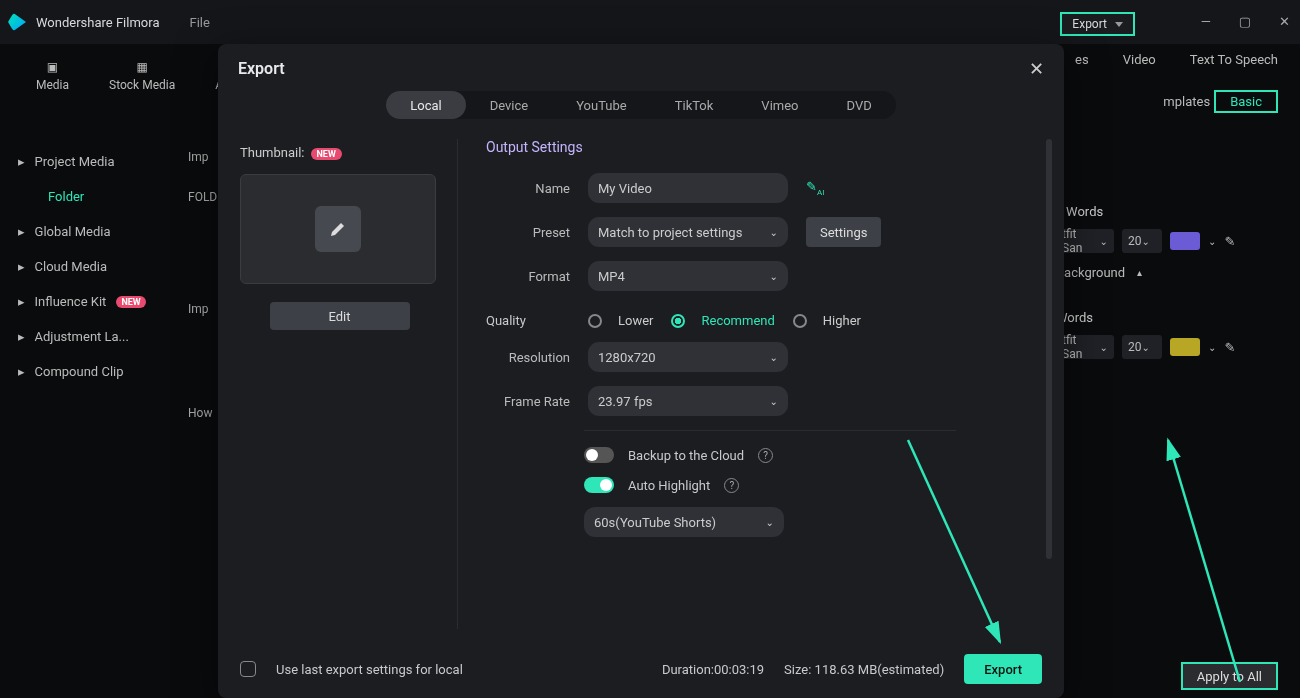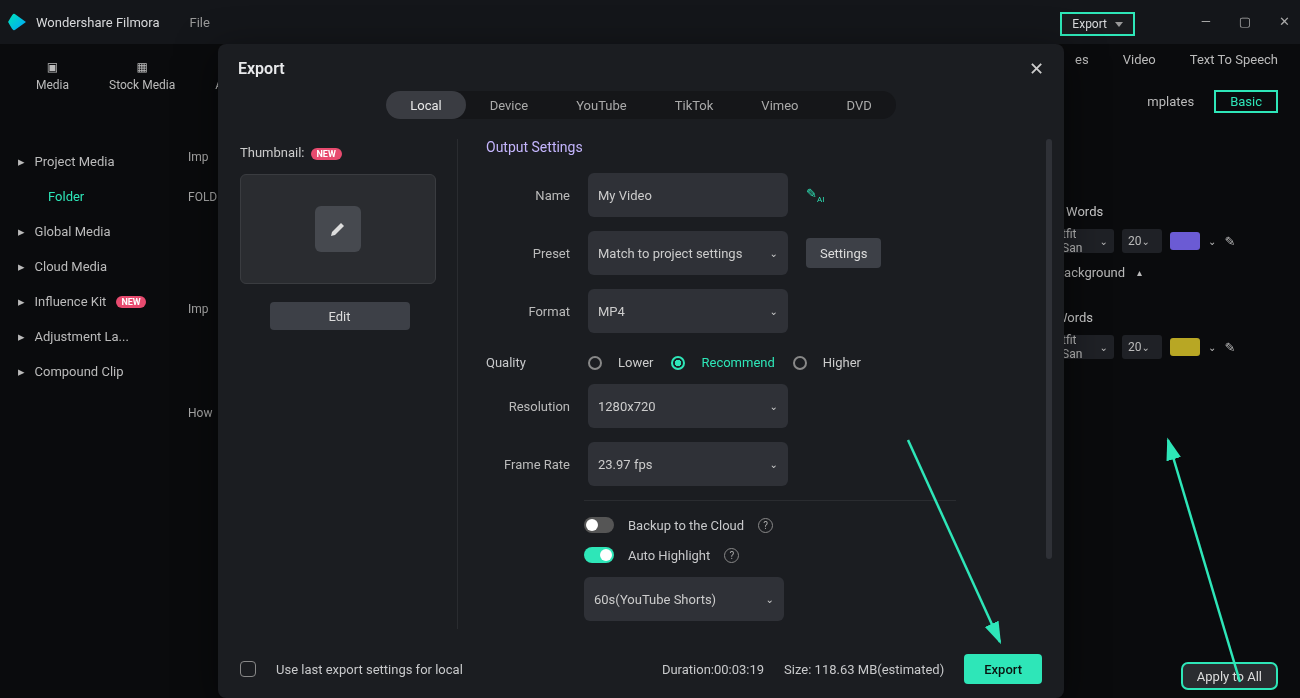--- a/index.html
+++ b/index.html
@@ -7,52 +7,52 @@
     .titlebar{height:44px;display:flex;align-items:center;padding:0 8px;background:#14161a;position:relative}
     .logo{width:18px;height:18px;margin-right:10px;background:linear-gradient(135deg,#00e5b8,#00a2ff);border-radius:50%;clip-path:polygon(30% 0,100% 50%,30% 100%,0 50%)}
     .app-title{color:#d8d9db;font-size:13px;margin-right:30px}
     .menu-item{color:#999;font-size:13px;margin-right:20px}
     .export-top-btn{position:absolute;right:165px;top:12px;height:24px;border:2px solid #2ee6b8;background:#1a1c1f;color:#d8d9db;padding:0 10px;display:flex;align-items:center;gap:8px;font-size:12px}
     .win-ctrl{position:absolute;right:10px;top:14px;display:flex;gap:28px;color:#aaa}
     .below-title{position:relative;height:654px}
     .toolbar-row{height:48px;display:flex;align-items:flex-end;padding-left:36px;gap:0}
     .tool-tab{display:flex;flex-direction:column;align-items:center;gap:4px;color:#bbb;font-size:12px;margin-right:40px}
     .top-right-tabs{position:absolute;right:22px;top:8px;display:flex;gap:34px;color:#bbb;font-size:13px}
-    .top-right-sub{position:absolute;right:22px;top:46px;display:flex;gap:20px;color:#bbb;font-size:13px;align-items:center}
+    .top-right-sub{position:absolute;right:22px;top:46px;display:flex;gap:4px;color:#bbb;font-size:13px;align-items:center}
     .basic-box{border:2px solid #2ee6b8;padding:2px 14px;color:#2ee6b8}
     .left-nav{position:absolute;left:0;top:100px;width:180px}
     .nav-row{display:flex;align-items:center;padding:10px 18px;color:#bbb;gap:10px;font-size:13px}
     .nav-row.active{color:#2ee6b8}
     .badge-new{background:#e84b6f;color:#fff;font-size:9px;padding:1px 5px;border-radius:6px;font-weight:700}
     .rpanel{position:absolute;right:14px;top:110px;width:230px;color:#bbb}
     .rpanel .sec-title{font-size:13px;color:#ccc;margin:14px 0 10px 0}
     .rpanel .row{display:flex;align-items:center;gap:8px;margin-bottom:12px}
     .rpanel .row .dd{background:#1f2126;height:24px;display:flex;align-items:center;padding:0 6px;border-radius:3px;font-size:12px}
     .swatch{width:30px;height:18px;border-radius:3px}
-    .apply-btn{position:absolute;right:22px;bottom:8px;background:#2a2c30;border:2px solid #2ee6b8;color:#ddd;height:28px;padding:0 14px;border-radius:7px;font-size:13px}
+    .apply-btn{position:absolute;right:22px;bottom:8px;background:#2a2c30;border:2px solid #2ee6b8;color:#ddd;height:28px;padding:0 14px;border-radius:0;font-size:13px}
     .dialog{position:absolute;left:218px;top:0;width:846px;height:654px;background:#1b1d21;border-radius:8px;box-shadow:0 10px 40px rgba(0,0,0,.5)}
     .dialog-h{display:flex;align-items:center;justify-content:space-between;padding:14px 20px 4px 20px}
     .dialog-h .t{color:#e8e9eb;font-size:16px;font-weight:600}
     .close-x{color:#ccc;font-size:18px;cursor:pointer}
     .dtabs{display:flex;justify-content:center;margin-top:8px}
     .dtabs-inner{background:#151619;border-radius:18px;height:28px;display:flex;align-items:center}
     .dtab{padding:0 24px;color:#aaa;font-size:13px;height:28px;display:flex;align-items:center;border-radius:18px}
     .dtab.active{background:#3a3c42;color:#e8e8e8}
     .dbody{display:flex;margin-top:20px;height:490px;padding:0 10px 0 22px;position:relative}
     .thumb-col{width:218px;padding-right:18px;border-right:1px solid #2a2c30}
     .thumb-label{color:#ccc;font-size:13px;display:flex;align-items:flex-end;gap:6px;margin-bottom:14px;margin-top:6px}
     .new-badge{background:#e84b6f;color:#fff;font-size:9px;padding:1px 6px;border-radius:6px;font-weight:700}
     .thumb-box{width:196px;height:110px;background:#2a2c30;border:1px solid #3a3c40;border-radius:6px;display:flex;align-items:center;justify-content:center}
     .pencil-sq{width:46px;height:46px;background:#46494f;border-radius:6px;display:flex;align-items:center;justify-content:center}
     .edit-btn{width:140px;height:28px;background:#3d4047;border-radius:4px;color:#ddd;font-size:13px;margin:18px auto 0;display:flex;align-items:center;justify-content:center}
     .out-col{flex:1;padding-left:28px;position:relative}
     .out-title{color:#c4b5fd;font-size:14px;margin-bottom:18px}
     .form-row{display:flex;align-items:center;margin-bottom:14px;gap:18px}
     .form-row .lbl{width:84px;text-align:right;color:#bbb;font-size:13px}
-    .form-row .fld{width:200px;height:44px;background:#2f3137;border-radius:6px;display:flex;align-items:center;padding:0 10px;color:#ccc;font-size:13px;justify-content:space-between}
+    .form-row .fld{width:200px;height:30px;background:#2f3137;border-radius:11px;display:flex;align-items:center;padding:0 10px;color:#ccc;font-size:13px;justify-content:space-between}
     .form-row .ai{color:#2ee6b8}
     .settings-btn{background:#3d4047;height:30px;padding:0 14px;border-radius:4px;color:#ddd;font-size:13px;display:flex;align-items:center}
     .radio{width:14px;height:14px;border-radius:50%;border:2px solid #888;display:inline-block}
     .radio.on{border-color:#2ee6b8;background:radial-gradient(#2ee6b8 45%,transparent 50%)}
     .q-row{display:flex;align-items:center;gap:18px;margin-bottom:14px}
     .q-opt{display:flex;align-items:center;gap:16px;font-size:13px;color:#ccc}
     .hr{height:1px;background:#2a2c30;margin:12px 98px 16px 98px}
     .toggle{width:30px;height:16px;border-radius:10px;position:relative}
     .toggle .knob{position:absolute;width:12px;height:12px;background:#fff;border-radius:50%;top:2px}
     .toggle.off{background:#555}.toggle.off .knob{left:2px}

